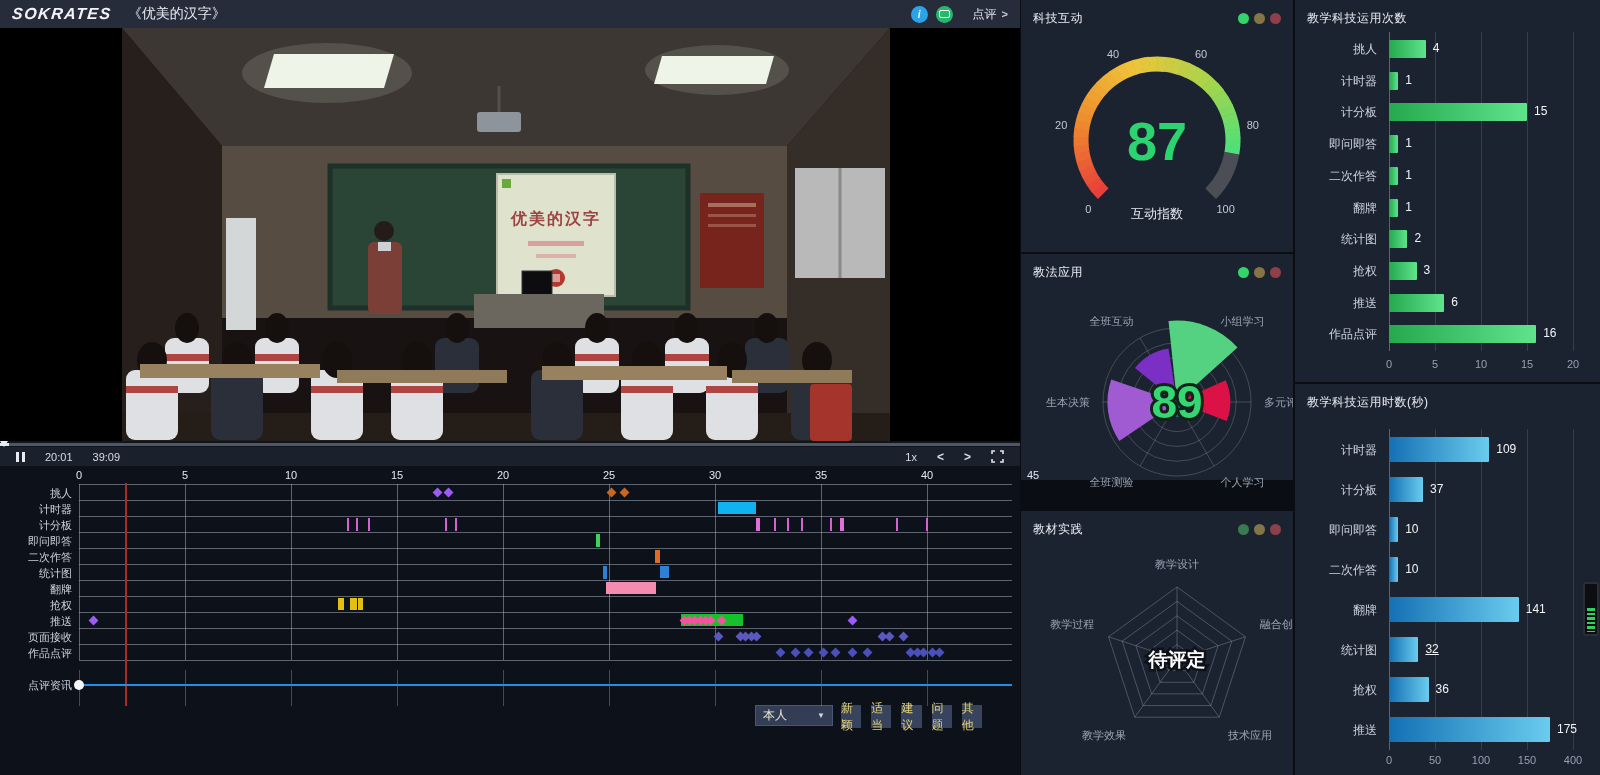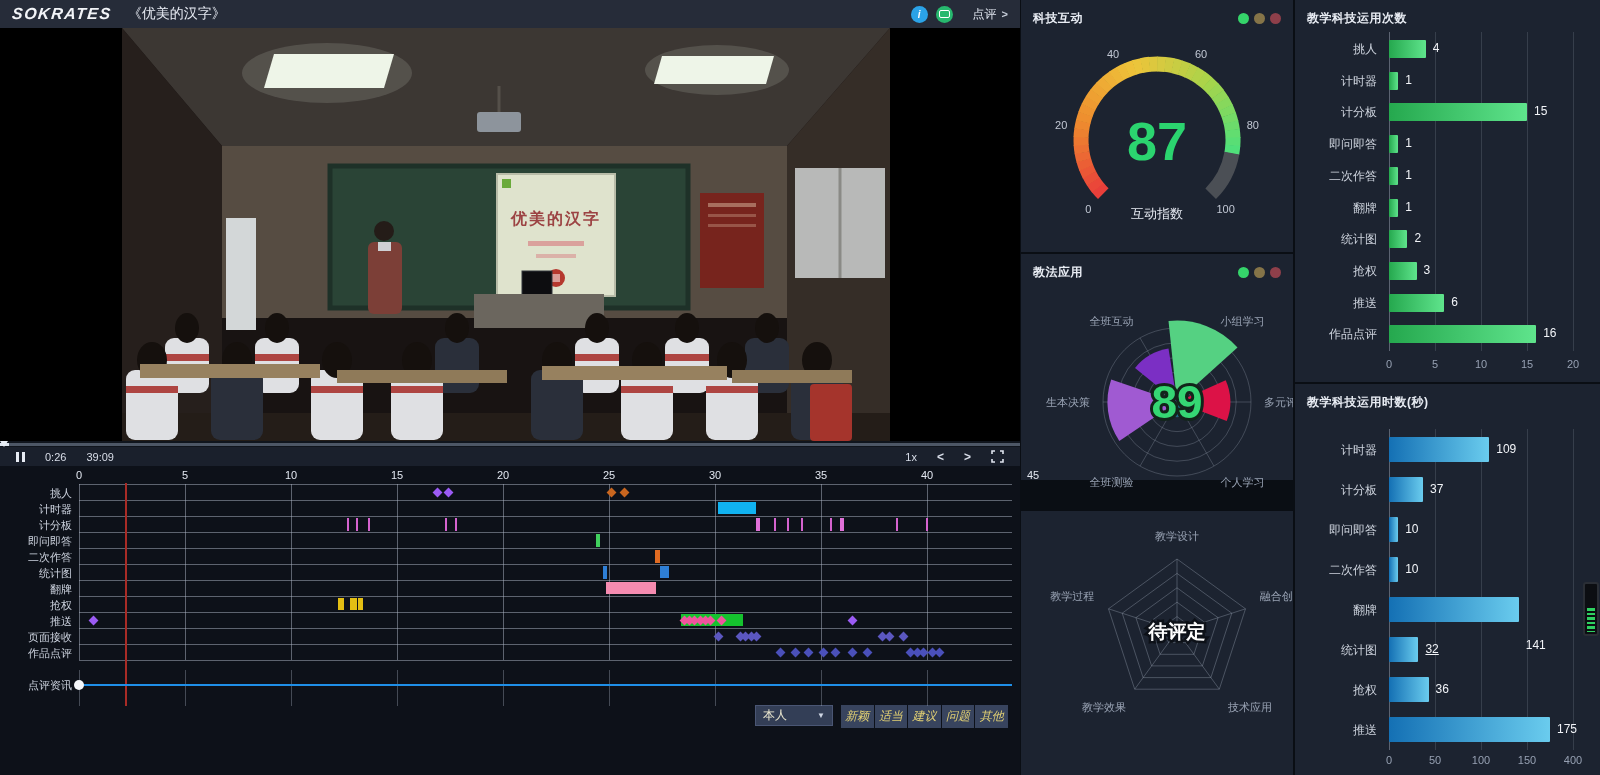--- a/index.html
+++ b/index.html
@@ -38,29 +38,29 @@
   .tl-axis{position:absolute;font-size:11px;color:#e2e7f0;transform:translateX(-50%);top:3px;}
   .tl-grid{position:absolute;width:1px;background:rgba(173,181,198,.5);}
   .tl-hline{position:absolute;height:1px;background:rgba(173,181,198,.5);}
   .tl-rowlabel{position:absolute;left:0;width:72px;text-align:right;font-size:11px;color:#ccd2de;}
   .tl-playhead{position:absolute;width:2px;background:#a82b26;}
   .news-dot{position:absolute;width:10px;height:10px;border-radius:50%;background:#f4f6fa;}
   .bottombar{position:absolute;top:705px;left:0;width:1020px;height:26px;padding-left:48px;}
   .dropdown{position:absolute;left:755px;top:0;width:78px;height:21px;background:#333e56;border:1px solid #4a5674;
     color:#e9e6cf;font-size:12px;display:flex;align-items:center;padding:0 7px;box-sizing:border-box;cursor:pointer;}
   .dropdown .caret{margin-left:auto;font-size:8px;color:#cfd6e4;}
-  .tagbtns{position:absolute;left:841px;top:0;width:167px;height:23px;display:flex;gap:1px;font-style:italic;}
+  .tagbtns{position:absolute;left:841px;top:0;width:141px;height:23px;display:flex;gap:10px;}
   .tagbtn{flex:1;background:#38445e;color:#e2d073;font-size:12px;display:flex;align-items:center;
     justify-content:center;cursor:pointer;}
   
   .mid{position:absolute;left:1021px;top:0;width:272px;height:775px;z-index:1;}
   .rightcol{position:absolute;left:1295px;top:0;width:305px;height:775px;z-index:1;}
   .panel{position:absolute;left:0;width:100%;background:#1c2330;box-sizing:border-box;}
   .phead{display:flex;align-items:center;padding:9px 12px 0 12px;height:19px;}
-  .ptitle{color:#e9edf4;font-size:12px;font-weight:bold;letter-spacing:.5px;}
+  .ptitle{color:#e9edf4;font-size:12px;font-weight:normal;letter-spacing:.5px;}
   .dots{margin-left:auto;display:flex;gap:5px;}
   .dot{width:11px;height:11px;border-radius:50%;}
   .pbody{position:relative;}
   #panel-gauge{top:0;height:252px;} #panel-rose{top:254px;height:226px;} #panel-radar{top:511px;height:264px;}
   #panel-count{top:0;height:382px;} #panel-time{top:384px;height:391px;}
   .hbar-grid{position:absolute;width:1px;background:rgba(210,220,235,.15);}
   .hbar-grid.zero{background:rgba(210,220,235,.35);}
   .hbar-axis{position:absolute;color:#96a0b2;font-size:11px;width:40px;text-align:center;transform:translateX(-50%);}
   .hbar-cat{position:absolute;color:#cdd3dd;font-size:12px;text-align:right;}
   .hbar-fill{position:absolute;border-radius:1px;}
@@ -176,21 +176,21 @@
       <div class="seek-track"></div>
       <div class="seek-progress"></div>
       <div class="seek-handle"></div>
     </div>
 
     <div class="vcontrols">
       <span class="pausebtn">
           <i></i>
           <i></i>
         </span>
-      <span class="vtime">0:26</span>
+      <span class="vtime">20:01</span>
       <span class="vtime">39:09</span>
       <span class="flex1"></span>
       <span class="vspeed">1x</span>
       <span class="vnav">&lt;</span>
       <span class="vnav">&gt;</span>
       <span class="vfull">
         <svg width="13" height="13" viewBox="0 0 13 13">
           <path d="M1 4 V1 H4 M9 1 H12 V4 M12 9 V12 H9 M4 12 H1 V9" fill="none" stroke="#dfe4ee" stroke-width="1.6"></path>
         </svg>
       </span>
@@ -416,20 +416,28 @@
             <text x="243.0" y="124.0" text-anchor="start" fill="#99a3b4" font-size="11">多元评价</text>
             <text x="199.5" y="42.7" text-anchor="start" fill="#99a3b4" font-size="11">小组学习</text>
             <text x="112.5" y="42.7" text-anchor="end" fill="#99a3b4" font-size="11">全班互动</text>
             <text x="69.0" y="124.0" text-anchor="end" fill="#99a3b4" font-size="11">生本决策</text>
             <text x="112.5" y="204.3" text-anchor="end" fill="#99a3b4" font-size="11">全班测验</text>
             <text x="199.5" y="204.3" text-anchor="start" fill="#99a3b4" font-size="11">个人学习</text>
             <text x="156" y="136" text-anchor="middle" fill="#35d673" font-size="46" font-weight="bold" stroke="#12241a" stroke-width="6" paint-order="stroke">89</text>
           </svg></div>
     </section>
     <section class="panel" id="panel-radar">
+      <div class="phead">
+        <span class="ptitle">教材实践</span>
+        <span class="dots">
+            <span class="dot" style="background: rgb(58, 122, 80);"></span>
+            <span class="dot" style="background: rgb(133, 116, 72);"></span>
+            <span class="dot" style="background: rgb(142, 63, 74);"></span>
+          </span>
+      </div>
       <div class="pbody" id="radar-body"><svg width="272" height="234" viewBox="0 0 272 234">
             <polygon points="156.0,48.0 224.5,97.8 198.3,178.2 113.7,178.2 87.5,97.8" fill="none" stroke="rgba(152,162,178,.38)"></polygon>
             <polygon points="156.0,62.4 210.8,102.2 189.9,166.6 122.1,166.6 101.2,102.2" fill="none" stroke="rgba(152,162,178,.38)"></polygon>
             <polygon points="156.0,76.8 197.1,106.7 181.4,154.9 130.6,154.9 114.9,106.7" fill="none" stroke="rgba(152,162,178,.38)"></polygon>
             <polygon points="156.0,91.2 183.4,111.1 172.9,143.3 139.1,143.3 128.6,111.1" fill="none" stroke="rgba(152,162,178,.38)"></polygon>
             <polygon points="156.0,105.6 169.7,115.6 164.5,131.6 147.5,131.6 142.3,115.6" fill="none" stroke="rgba(152,162,178,.38)"></polygon>
             <line x1="156" y1="120" x2="156.0" y2="48.0" stroke="rgba(152,162,178,.38)"></line>
             <line x1="156" y1="120" x2="224.5" y2="97.8" stroke="rgba(152,162,178,.38)"></line>
             <line x1="156" y1="120" x2="198.3" y2="178.2" stroke="rgba(152,162,178,.38)"></line>
             <line x1="156" y1="120" x2="113.7" y2="178.2" stroke="rgba(152,162,178,.38)"></line>
@@ -514,21 +522,21 @@
           <div class="hbar-fill" style="left: 94px; top: 65px; width: 34.04px; height: 25px; background: linear-gradient(90deg, rgb(20, 112, 180), rgb(106, 204, 238));"></div>
           <div class="hbar-val" style="left: 135.04px; top: 69.5px;">37</div>
           <div class="hbar-cat" style="left: 0px; width: 82px; top: 109.5px;">即问即答</div>
           <div class="hbar-fill" style="left: 94px; top: 105px; width: 9.2px; height: 25px; background: linear-gradient(90deg, rgb(20, 112, 180), rgb(106, 204, 238));"></div>
           <div class="hbar-val" style="left: 110.2px; top: 109.5px;">10</div>
           <div class="hbar-cat" style="left: 0px; width: 82px; top: 149.5px;">二次作答</div>
           <div class="hbar-fill" style="left: 94px; top: 145px; width: 9.2px; height: 25px; background: linear-gradient(90deg, rgb(20, 112, 180), rgb(106, 204, 238));"></div>
           <div class="hbar-val" style="left: 110.2px; top: 149.5px;">10</div>
           <div class="hbar-cat" style="left: 0px; width: 82px; top: 189.5px;">翻牌</div>
           <div class="hbar-fill" style="left: 94px; top: 185px; width: 129.72px; height: 25px; background: linear-gradient(90deg, rgb(20, 112, 180), rgb(106, 204, 238));"></div>
-          <div class="hbar-val" style="left: 230.72px; top: 189.5px; margin-top: 36px;">141</div>
+          <div class="hbar-val" style="left: 230.72px; top: 189.5px;">141</div>
           <div class="hbar-cat" style="left: 0px; width: 82px; top: 229.5px;">统计图</div>
           <div class="hbar-fill" style="left: 94px; top: 225px; width: 29.44px; height: 25px; background: linear-gradient(90deg, rgb(20, 112, 180), rgb(106, 204, 238));"></div>
           <div class="hbar-val" style="left: 130.44px; top: 229.5px; text-decoration: underline;">32</div>
           <div class="hbar-cat" style="left: 0px; width: 82px; top: 269.5px;">抢权</div>
           <div class="hbar-fill" style="left: 94px; top: 265px; width: 39.56px; height: 25px; background: linear-gradient(90deg, rgb(20, 112, 180), rgb(106, 204, 238));"></div>
           <div class="hbar-val" style="left: 140.56px; top: 269.5px;">36</div>
           <div class="hbar-cat" style="left: 0px; width: 82px; top: 309.5px;">推送</div>
           <div class="hbar-fill" style="left: 94px; top: 305px; width: 161px; height: 25px; background: linear-gradient(90deg, rgb(20, 112, 180), rgb(106, 204, 238));"></div>
           <div class="hbar-val" style="left: 262px; top: 309.5px;">175</div>
         </div>

